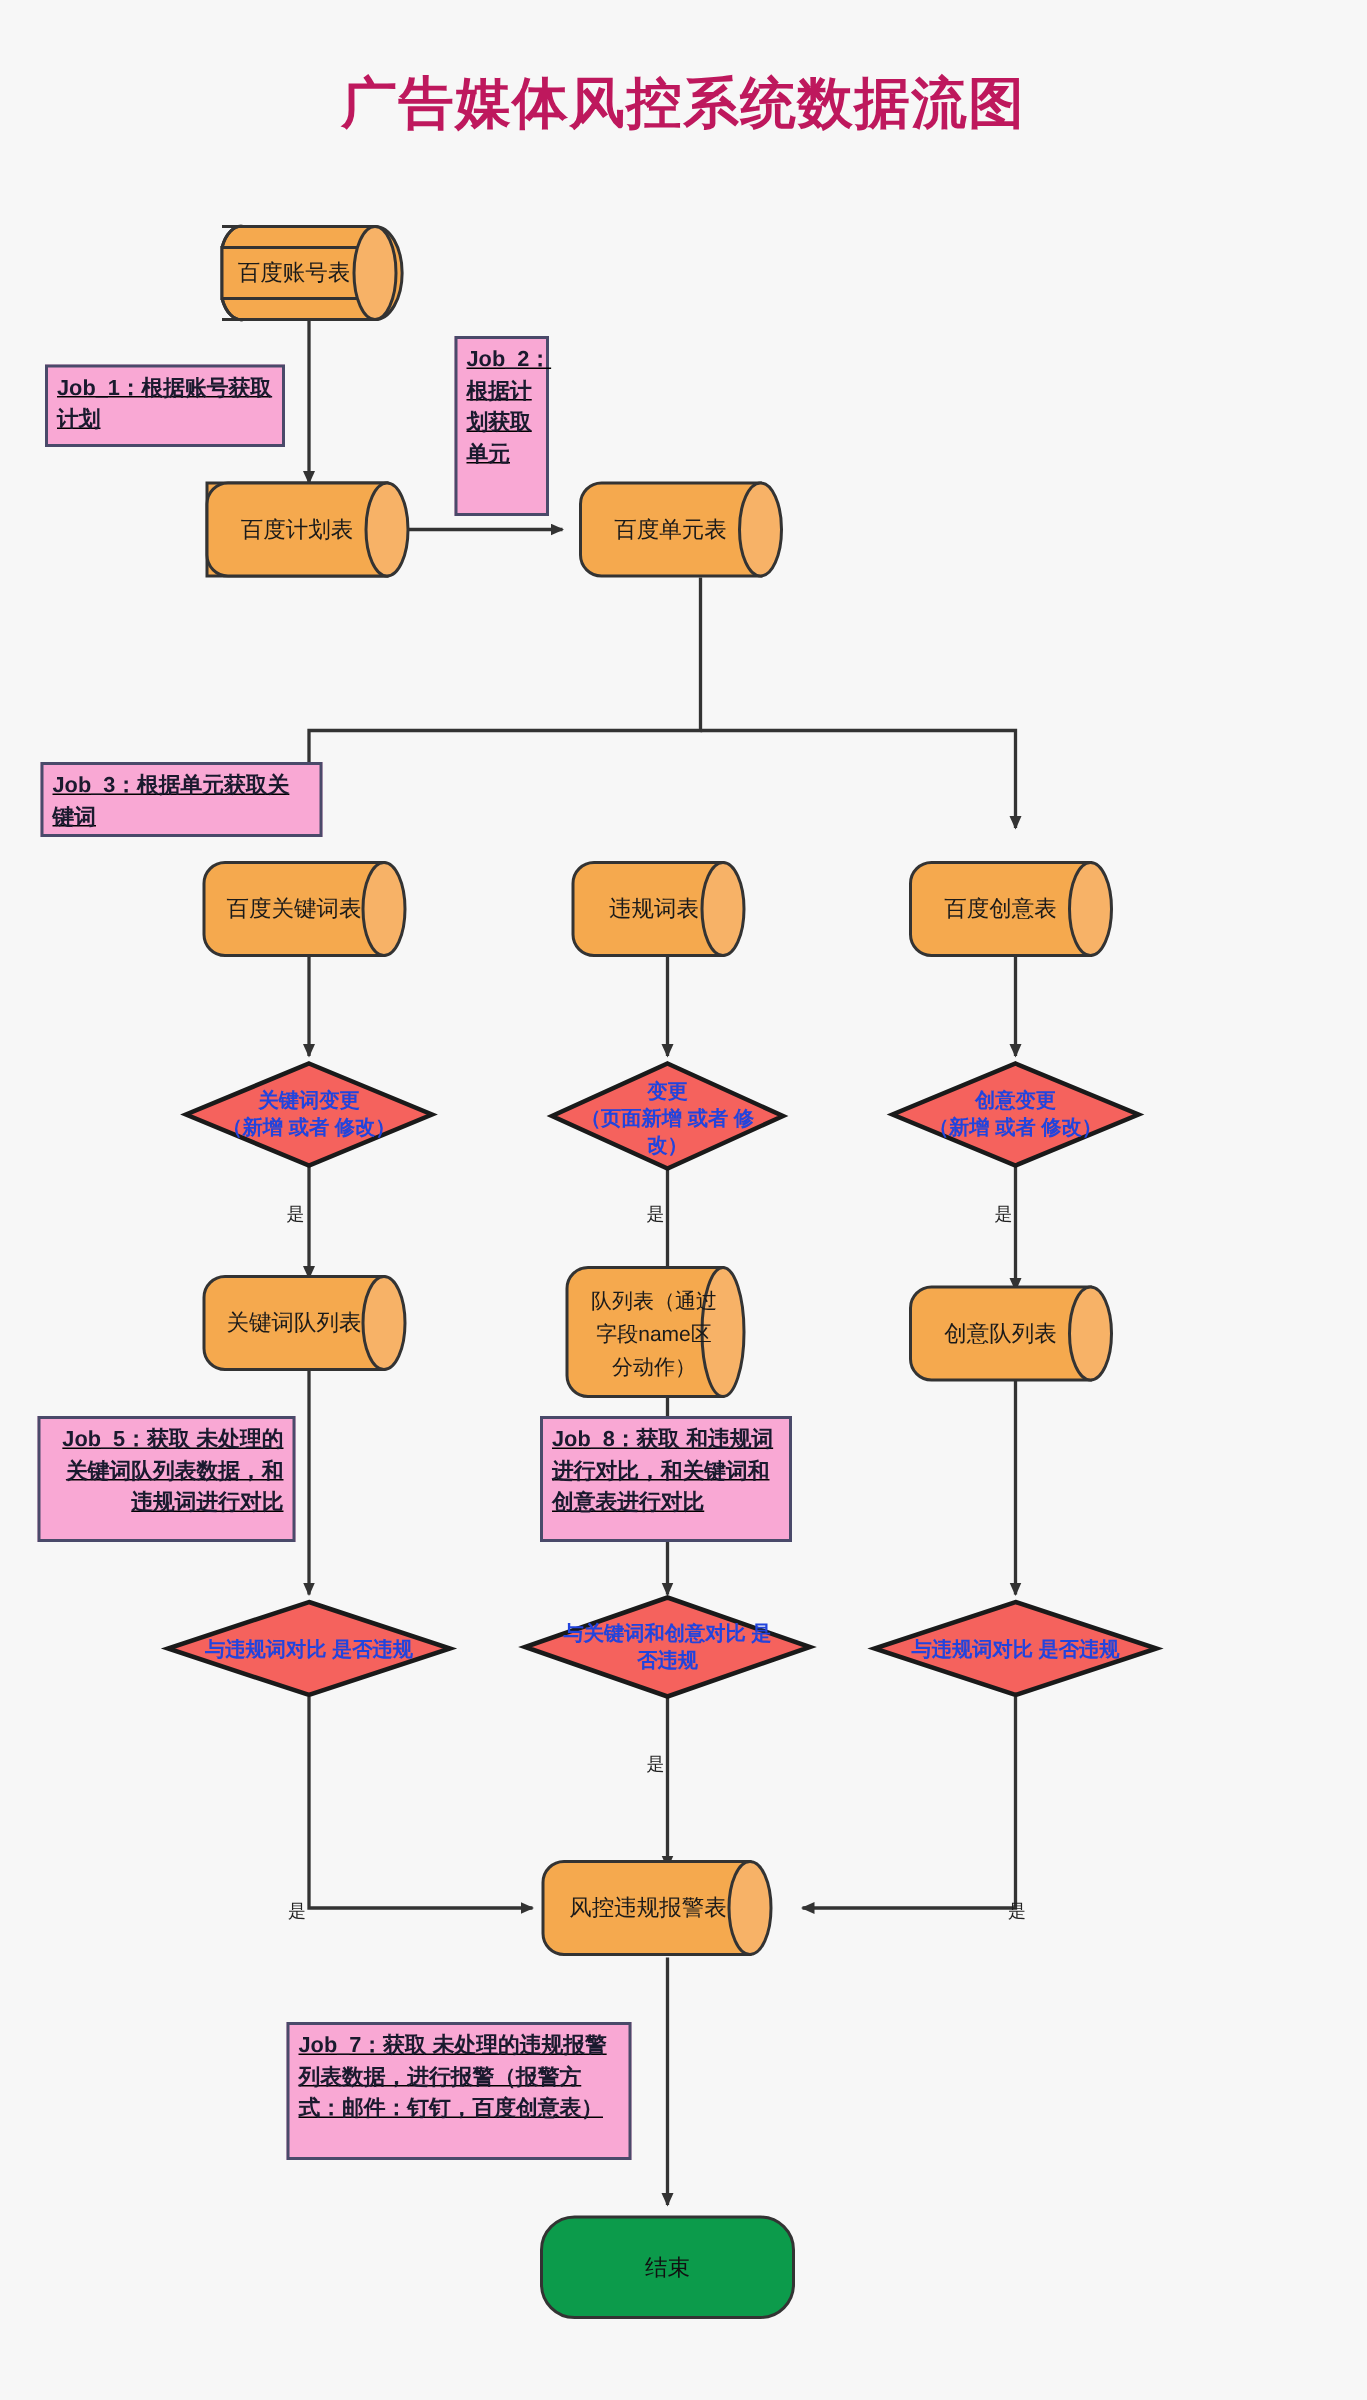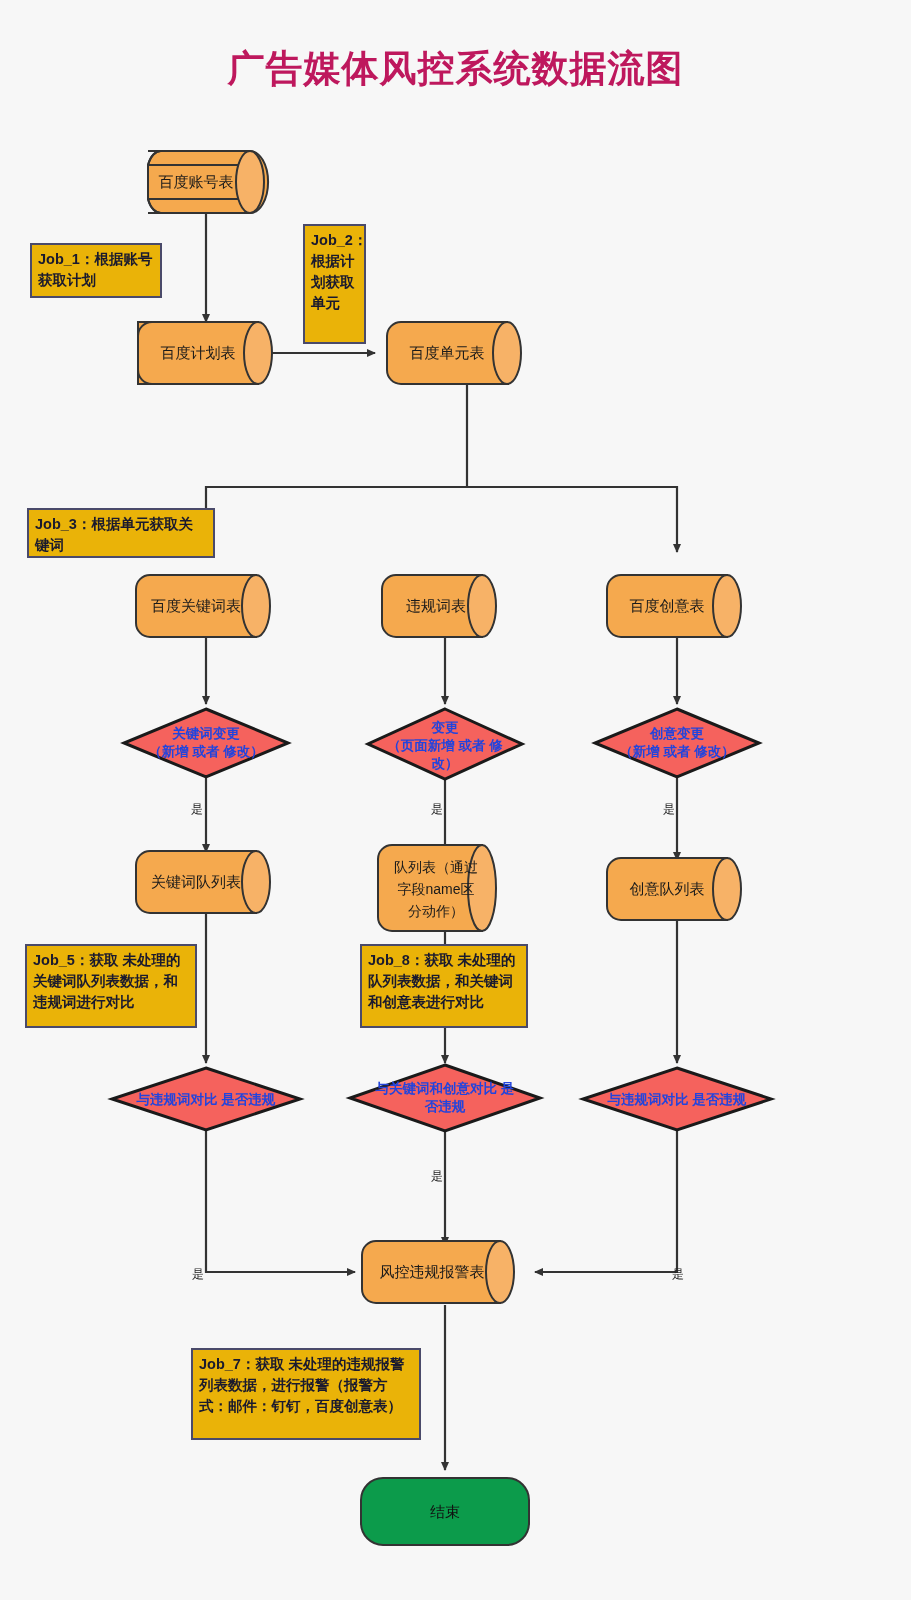--- a/index.html
+++ b/index.html
@@ -82,25 +82,26 @@
     font-family: "Liberation Sans", "DejaVu Sans", sans-serif;
     font-size: 14.5px;
     font-weight: bold;
     color: #1a1a2e;
     line-height: 21px;
     white-space: normal;
     overflow: visible;
   }
   .note {
     position: absolute;
-    background: #eab308;
+    background: #f9a8d4;
     border: 2px solid #4a4a6a;
     box-sizing: border-box;
     padding: 4px 6px;
     overflow: visible;
+    text-decoration: underline;
   }
 </style>
 </head>
 <body>
 
 <div id="root">
 
   <div id="chart-title">广告媒体风控系统数据流图</div>
 
   <svg id="flow" viewBox="0 0 911 1600">
@@ -253,39 +254,39 @@
       <ellipse class="node-shape cyl-ellipse" cx="500" cy="1272" rx="14" ry="31"></ellipse>
       <text class="node-label" x="432" y="1273">风控违规报警表</text>
     </g>
 
     <g>
       <rect class="endbox" x="361" y="1478" width="168" height="67" rx="22" ry="22"></rect>
       <text class="end-label" x="445" y="1513">结束</text>
     </g>
   </svg>
 
-  <div class="note" style="left:30px; top:243px; width:132px; height:55px;">
+  <div class="note" style="left:30px; top:243px; width:160px; height:55px;">
     <div class="note-text">Job_1：根据账号获取计划</div>
   </div>
 
   <div class="note" style="left:303px; top:224px; width:63px; height:120px;">
     <div class="note-text">Job_2：根据计划获取单元</div>
   </div>
 
   <div class="note" style="left:27px; top:508px; width:188px; height:50px;">
     <div class="note-text">Job_3：根据单元获取关键词</div>
   </div>
 
 
-  <div class="note" style="left:25px; top:944px; width:172px; height:84px;">
+  <div class="note" style="left:25px; top:944px; width:172px; height:84px;text-align:right;">
     <div class="note-text">Job_5：获取 未处理的关键词队列表数据，和违规词进行对比</div>
   </div>
 
   <div class="note" style="left:360px; top:944px; width:168px; height:84px;">
-    <div class="note-text">Job_8：获取 未处理的队列表数据，和关键词和创意表进行对比</div>
+    <div class="note-text">Job_8：获取 和违规词进行对比，和关键词和创意表进行对比</div>
   </div>
 
 
   <div class="note" style="left:191px; top:1348px; width:230px; height:92px;">
     <div class="note-text">Job_7：获取 未处理的违规报警列表数据，进行报警（报警方式：邮件：钉钉，百度创意表）</div>
   </div>
 
 </div>
 
 </body></html>

